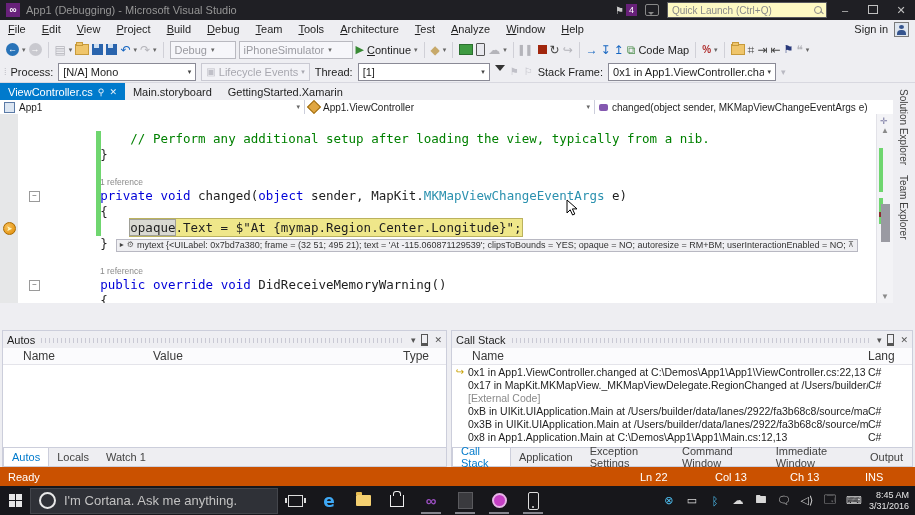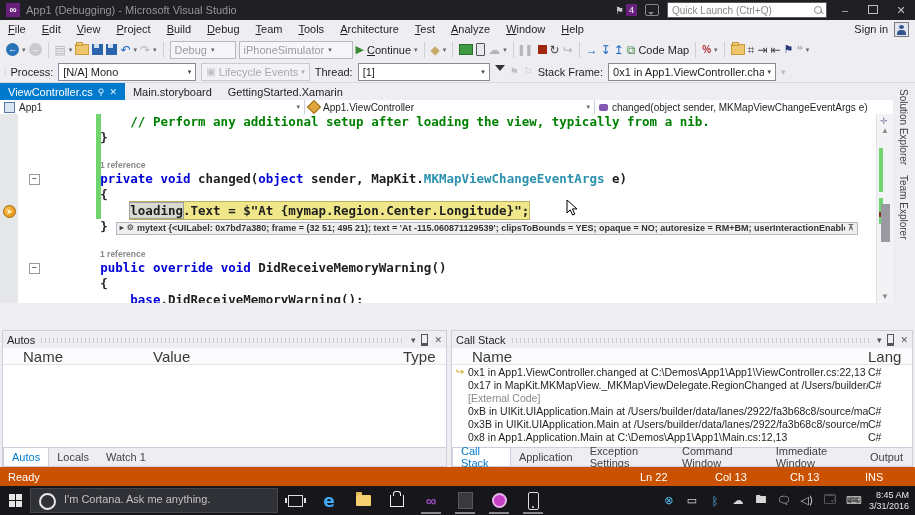--- a/index.html
+++ b/index.html
@@ -11,21 +11,21 @@
             display:flex;align-items:center;color:#9b9b9b;font-size:11px;}
   .vslogo{width:14px;height:14px;background:#68217A;color:#fff;font-size:10px;line-height:14px;
           text-align:center;margin:0 6px 0 6px;font-weight:bold;}
   .title-text{color:#969696;}
   .tb-right{margin-left:auto;display:flex;align-items:center;gap:8px;padding-right:4px;}
   .flag-wrap{display:flex;align-items:center;gap:2px;}
   .flag-glyph{color:#c8c8c8;font-size:10px;}
   .flag-badge{background:#68217A;color:#fff;font-size:9px;padding:0 3px;line-height:12px;}
   .feedback{width:12px;height:10px;border:1px solid #888;border-radius:2px;position:relative;}
   .feedback::after{content:"";position:absolute;left:2px;bottom:-3px;border:3px solid transparent;border-top-color:#888;}
-  .quicklaunch{width:150px;height:14px;border:1px solid #5a5a5f;background:#ffffff;color:#8a8a8a;
+  .quicklaunch{width:150px;height:14px;border:1px solid #5a5a5f;background:#fef9c3;color:#8a8a8a;
                font-size:10px;display:flex;align-items:center;padding:0 4px;gap:4px;}
   .quicklaunch .ql-text{flex:1;}
   .mag{width:6px;height:6px;border:1px solid #8a8a8a;border-radius:50%;position:relative;flex:none;}
   .mag::after{content:"";position:absolute;left:5px;top:5px;width:4px;height:1px;background:#8a8a8a;transform:rotate(45deg);}
   .winbtn{color:#c0c0c0;font-size:11px;width:20px;text-align:center;}
   .restore-box{display:inline-block;width:8px;height:7px;border:1px solid #c0c0c0;}
 
   
   .menubar{position:absolute;left:0;top:20px;width:915px;height:18px;background:#EEEEF2;
            display:flex;align-items:center;font-size:11px;}
@@ -92,21 +92,21 @@
   .bc-seg{height:14px;display:flex;align-items:center;gap:4px;padding:0 4px;border-right:1px solid #CCCEDB;box-sizing:border-box;}
   .bc-seg .caret{margin-left:auto;}
   .bc-ic-proj{width:9px;height:9px;border:1px solid #5a7aa6;background:#dce6f2;flex:none;}
   .bc-ic-class{width:8px;height:8px;background:#e0a640;transform:rotate(45deg);flex:none;border:1px solid #9a6a10;}
   .bc-ic-method{width:9px;height:7px;background:#8458b0;border-radius:2px;flex:none;}
   .bc-text{white-space:nowrap;overflow:hidden;}
 
   
   .editor{position:absolute;left:0;top:114px;width:876px;height:189px;background:#FFFFFF;overflow:hidden;}
   .bp-margin{position:absolute;left:0;top:0;width:18px;height:189px;background:#E6E7E8;}
-  .code-lines{position:absolute;left:0;top:0;width:876px;font-weight:bold;}
+  .code-lines{position:absolute;left:0;top:17px;width:876px;}
   .code-line{position:relative;height:16px;line-height:16px;font-family:"DejaVu Sans Mono","Liberation Mono",monospace;
              font-size:12.5px;white-space:pre;}
   .code-line.lens{height:11px;line-height:11px;font-family:"Liberation Sans",sans-serif;font-size:8.5px;color:#8a8a8a;}
   .code-line.empty{height:14px;}
   .line-content{display:block;padding-left:40px;}
   .tok-c{color:#008000;} .tok-k{color:#0000d8;} .tok-t{color:#2B91AF;} .tok-p{color:#1e1e1e;}
   .tok-box{background:#d9d9d2;box-shadow:0 0 0 1px #a0a098;}
   .hl{background:#EFE78A;box-shadow:0 0 0 1px #BBB25E;padding:1px 0;}
   .change-bar{position:absolute;left:96px;top:0;width:5px;height:100%;background:#6FD66F;}
   .fold-box{position:absolute;left:29px;top:3px;width:9px;height:9px;border:1px solid #9a9a9a;background:#fff;
@@ -142,21 +142,21 @@
 
   
   .panels{position:absolute;left:0;top:330px;width:915px;height:137px;background:#EEEEF2;}
   .panel{position:absolute;top:0;height:137px;background:#fff;border:1px solid #CCCEDB;box-sizing:border-box;}
   .panel.autos{left:2px;width:445px;}
   .panel.callstack{left:451px;width:462px;}
   .panel-header{height:17px;background:#EEEEF2;display:flex;align-items:center;font-size:11px;padding:0 4px;gap:6px;}
   .ph-grip{flex:1;height:5px;margin-top:2px;background-image:repeating-linear-gradient(90deg,#c9c9d4 0,#c9c9d4 1px,transparent 1px,transparent 4px);}
   .ph-ic{color:#555;font-size:9px;}
   .pin-ic{display:inline-block;width:5px;height:8px;border:1px solid #555;border-bottom-width:3px;}
-  .colheads{height:16px;display:flex;align-items:center;font-size:15px;color:#3a3a3a;border-bottom:1px solid #E4E4EA;background:#FBFBFD;}
+  .colheads{height:16px;display:flex;align-items:center;font-size:12px;color:#3a3a3a;border-bottom:1px solid #E4E4EA;background:#FBFBFD;}
   .acol0{width:130px;padding-left:20px;} .acol1{width:250px;} .acol2{flex:1;}
   .ccol0{flex:1;padding-left:20px;} .ccol1{width:44px;}
   .panel-body{background:#fff;}
   .autos .panel-body{height:85px;}
   .callstack .panel-body{height:85px;}
   .cs-row{display:flex;align-items:center;height:13px;font-size:10.5px;white-space:nowrap;}
   .cs-icon{width:16px;text-align:center;color:#c8a000;font-size:10px;flex:none;}
   .cs-name{flex:1;overflow:hidden;color:#1e1e1e;}
   .cs-name.ext{color:#8a8a8a;}
   .cs-lang{width:44px;flex:none;color:#1e1e1e;}
@@ -171,22 +171,22 @@
   .status-ready{padding-left:8px;}
   .status-cells{position:absolute;right:0;display:flex;}
   .status-cell{width:75px;}
   .status-cell:last-child{width:50px;}
 
   
   .taskbar{position:absolute;left:0;top:486px;width:915px;height:29px;background:#17171B;display:flex;align-items:center;}
   .start{width:30px;height:29px;display:flex;align-items:center;justify-content:center;flex:none;}
   .winlogo{display:grid;grid-template-columns:6px 6px;grid-template-rows:6px 6px;gap:1px;}
   .winlogo span{background:#e6e6e6;}
-  .cortana{width:248px;height:25px;background:#2F3137;border:1px solid #44464c;display:flex;
-           gap:8px;color:#c2c2c2;font-size:11px;padding:4px 8px;box-sizing:border-box;flex:none;}
+  .cortana{width:248px;height:25px;background:#2F3137;border:1px solid #44464c;display:flex;align-items:center;
+           gap:8px;color:#c2c2c2;font-size:13px;padding:12px 8px;box-sizing:border-box;flex:none;}
   .cortana-ring{width:13px;height:13px;border:2px solid #e8e8e8;border-radius:50%;flex:none;}
   .tb-apps{display:flex;align-items:center;height:29px;}
   .tb-app{width:34px;height:29px;display:flex;align-items:center;justify-content:center;position:relative;}
   .tb-app.running::after{content:"";position:absolute;left:7px;bottom:1px;width:20px;height:2px;background:#85858d;}
   .taskview{width:13px;height:10px;border:1px solid #ddd;position:relative;}
   .taskview::before{content:"";position:absolute;left:-4px;top:2px;width:2px;height:5px;background:#ddd;}
   .taskview::after{content:"";position:absolute;right:-4px;top:2px;width:2px;height:5px;background:#ddd;}
   .edge-e{color:#3FA9F5;font-size:17px;font-weight:bold;font-family:"DejaVu Sans",sans-serif;}
   .folder-tb{width:15px;height:11px;background:#f4d071;border-radius:1px;position:relative;}
   .folder-tb::before{content:"";position:absolute;left:0;top:-3px;width:6px;height:3px;background:#e8bd52;border-radius:1px 1px 0 0;}
@@ -371,21 +371,21 @@
 
   <div class="editor">
     <div class="bp-margin"></div>
     <div class="code-lines">
         <div class="code-line"><span class="change-bar"></span><span class="line-content"><span class="tok-p">            </span><span class="tok-c">// Perform any additional setup after loading the view, typically from a nib.</span></span></div>
         <div class="code-line"><span class="change-bar"></span><span class="line-content"><span class="tok-p">        </span><span class="tok-p">}</span></span></div>
         <div class="code-line empty"><span class="change-bar"></span><span class="line-content"></span></div>
         <div class="code-line lens"><span class="change-bar"></span><span class="line-content" style="padding-left: 100px;"><span>1 reference</span></span></div>
         <div class="code-line"><span class="change-bar"></span><span class="fold-box">−</span><span class="line-content"><span class="tok-p">        </span><span class="tok-k">private</span><span class="tok-p"> </span><span class="tok-k">void</span><span class="tok-p"> changed(</span><span class="tok-k">object</span><span class="tok-p"> sender, MapKit.</span><span class="tok-t">MKMapViewChangeEventArgs</span><span class="tok-p"> e)</span></span></div>
         <div class="code-line"><span class="change-bar"></span><span class="line-content"><span class="tok-p">        </span><span class="tok-p">{</span></span></div>
-        <div class="code-line"><span class="change-bar"></span><span class="margin-dot">➤</span><span class="line-content"><span class="tok-p">            </span><span class="hl"><span class="tok-box">loading</span><span class="tok-p">.Text = $"At {mymap.Region.Center.Longitude}";</span></span></span></div>
+        <div class="code-line"><span class="change-bar"></span><span class="margin-dot">➤</span><span class="line-content"><span class="tok-p">            </span><span class="hl"><span class="tok-box">opaque</span><span class="tok-p">.Text = $"At {mymap.Region.Center.Longitude}";</span></span></span></div>
         <div class="code-line"><span class="line-content"><span class="tok-p">        </span><span class="tok-p">}</span><span class="datatip"><span class="tip-arrow">▸</span><span class="tip-wrench">⚙</span><span class="tip-text">mytext {&lt;UILabel: 0x7bd7a380; frame = (32 51; 495 21); text = 'At -115.060871129539'; clipsToBounds = YES; opaque = NO; autoresize = RM+BM; userInteractionEnabled = NO; layer = &lt;_L...</span><span class="tip-pin">⊼</span></span></span></div>
         <div class="code-line empty"><span class="line-content"></span></div>
         <div class="code-line lens"><span class="line-content" style="padding-left: 100px;"><span>1 reference</span></span></div>
         <div class="code-line"><span class="fold-box">−</span><span class="line-content"><span class="tok-p">        </span><span class="tok-k">public</span><span class="tok-p"> </span><span class="tok-k">override</span><span class="tok-p"> </span><span class="tok-k">void</span><span class="tok-p"> DidReceiveMemoryWarning()</span></span></div>
         <div class="code-line"><span class="line-content"><span class="tok-p">        </span><span class="tok-p">{</span></span></div>
         <div class="code-line"><span class="line-content"><span class="tok-p">            </span><span class="tok-k">base</span><span class="tok-p">.DidReceiveMemoryWarning();</span></span></div>
       </div>
   </div>
 
   <div class="vscroll">

